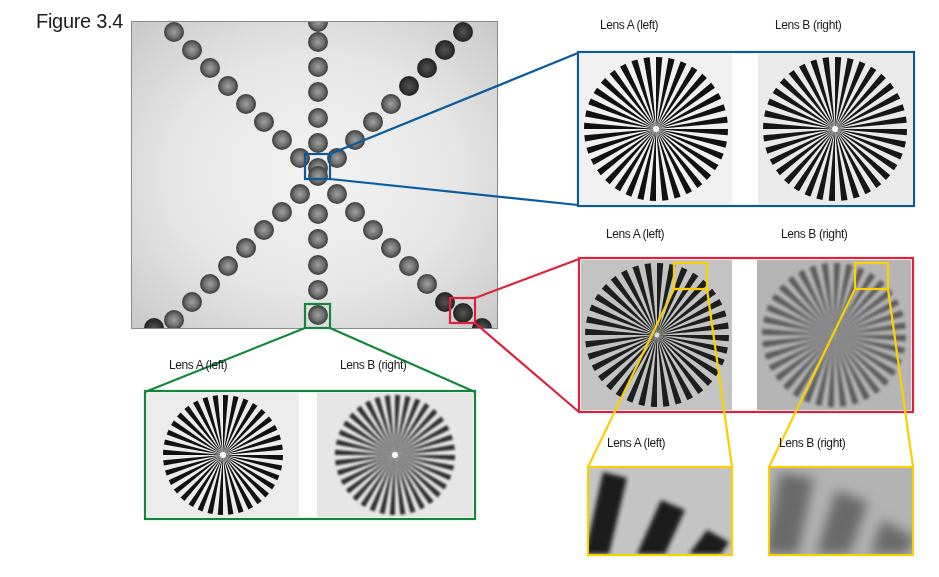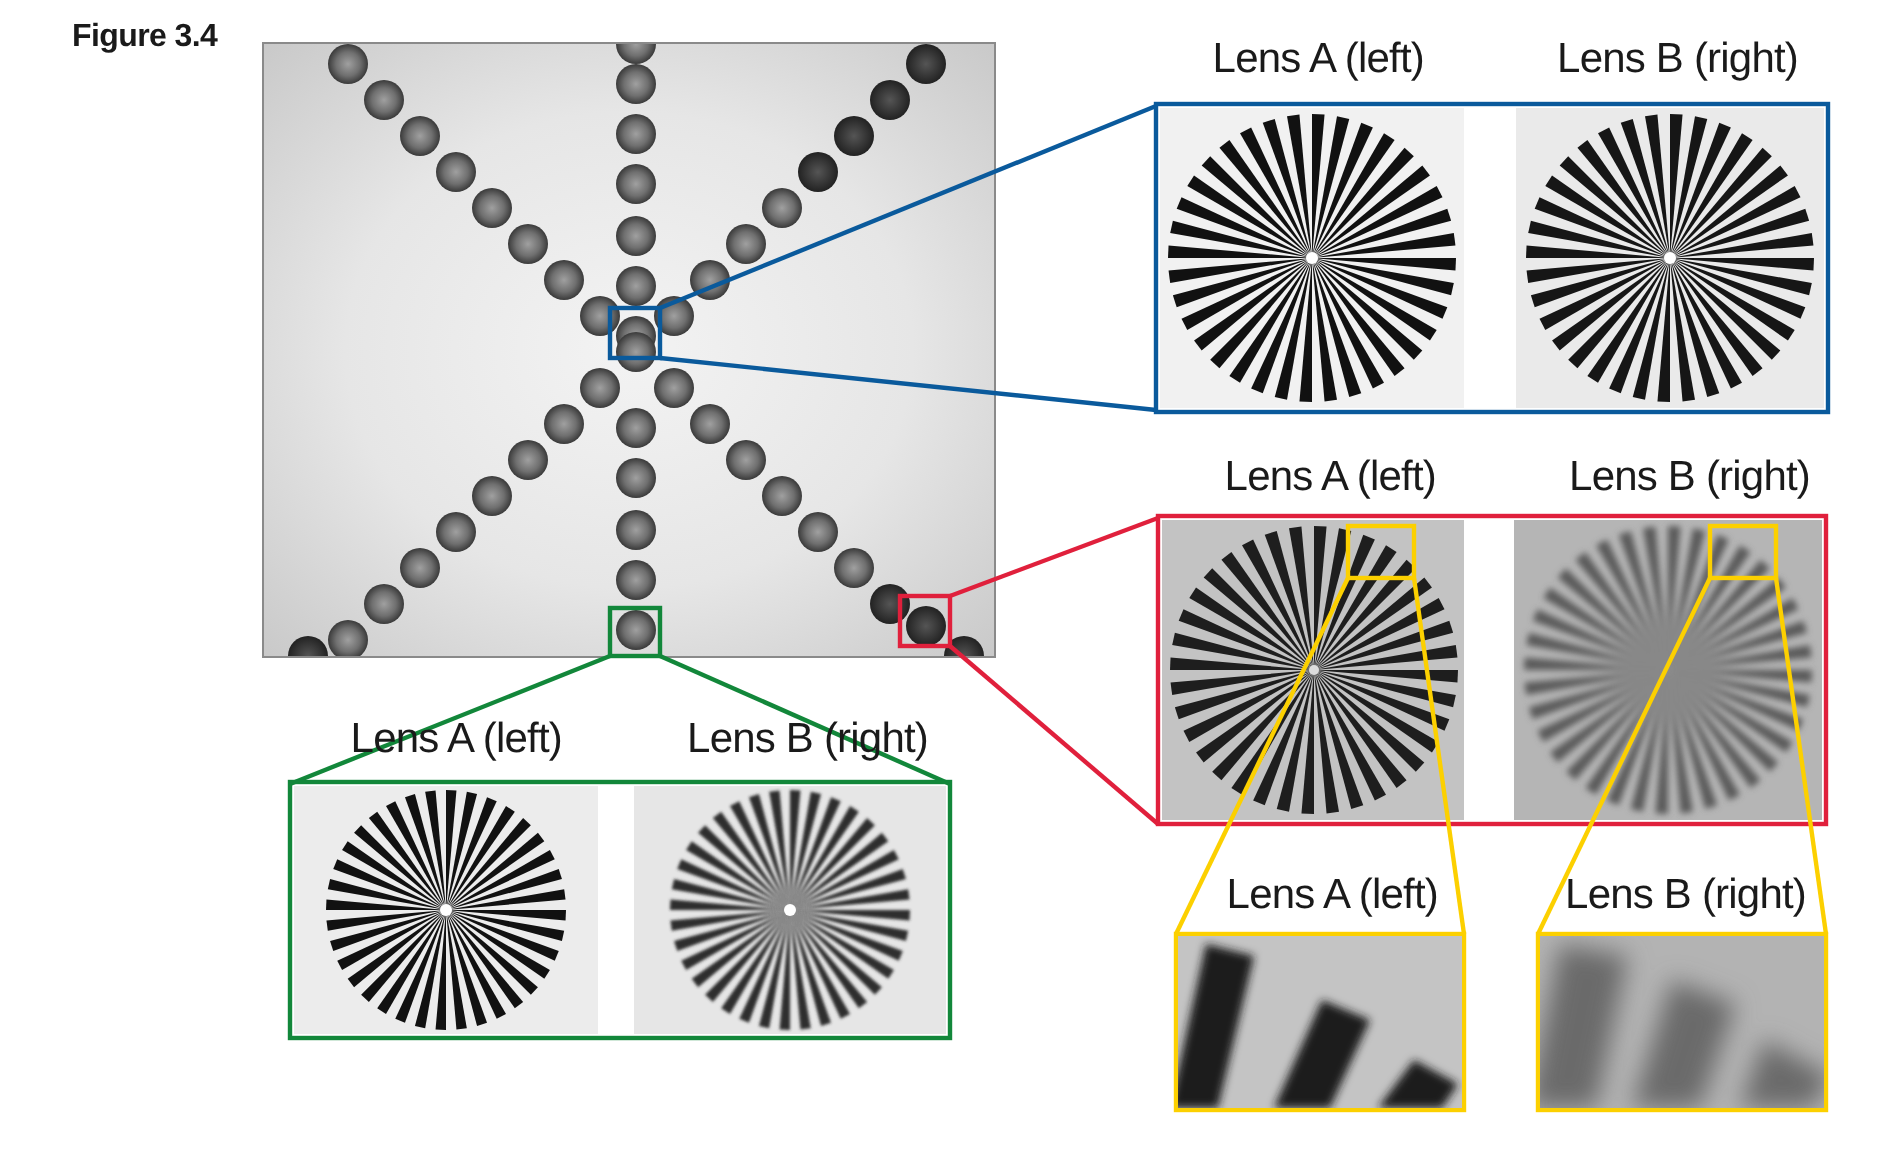--- a/index.html
+++ b/index.html
@@ -1,19 +1,19 @@
 <!DOCTYPE html>
 <html><head>
 <meta charset="utf-8">
 <style>
   html,body{margin:0;padding:0;background:#ffffff;}
   body{width:939px;height:577px;position:relative;overflow:hidden;font-family:"Liberation Sans",sans-serif;}
   .abs{position:absolute;}
-  .fig-label{left:36px;top:10px;font-size:16px;font-weight:bold;color:#1a1a1a;letter-spacing:-0.3px;}
-  .lbl{font-size:21px;color:#1a1a1a;white-space:nowrap;letter-spacing:-0.4px;text-align:right;}
+  .fig-label{left:36px;top:10px;font-size:20px;font-weight:normal;color:#1a1a1a;letter-spacing:-0.3px;}
+  .lbl{font-size:12px;color:#1a1a1a;white-space:nowrap;letter-spacing:-0.4px;text-align:left;}
   .photo{left:131px;top:21px;width:367px;height:308px;border:1.5px solid #8a8a8a;box-sizing:border-box;
     background:radial-gradient(ellipse at 50% 50%, #f3f3f3 0%, #e6e6e6 55%, #c9c9c9 100%);overflow:hidden;}
   .panel{box-sizing:border-box;background:#ffffff;}
   .tile{position:absolute;top:0;bottom:0;background:#e9e9e9;overflow:hidden;}
   .zoomtile{position:absolute;overflow:hidden;}
   svg{display:block;}
 </style>
 </head>
 <body>
 

